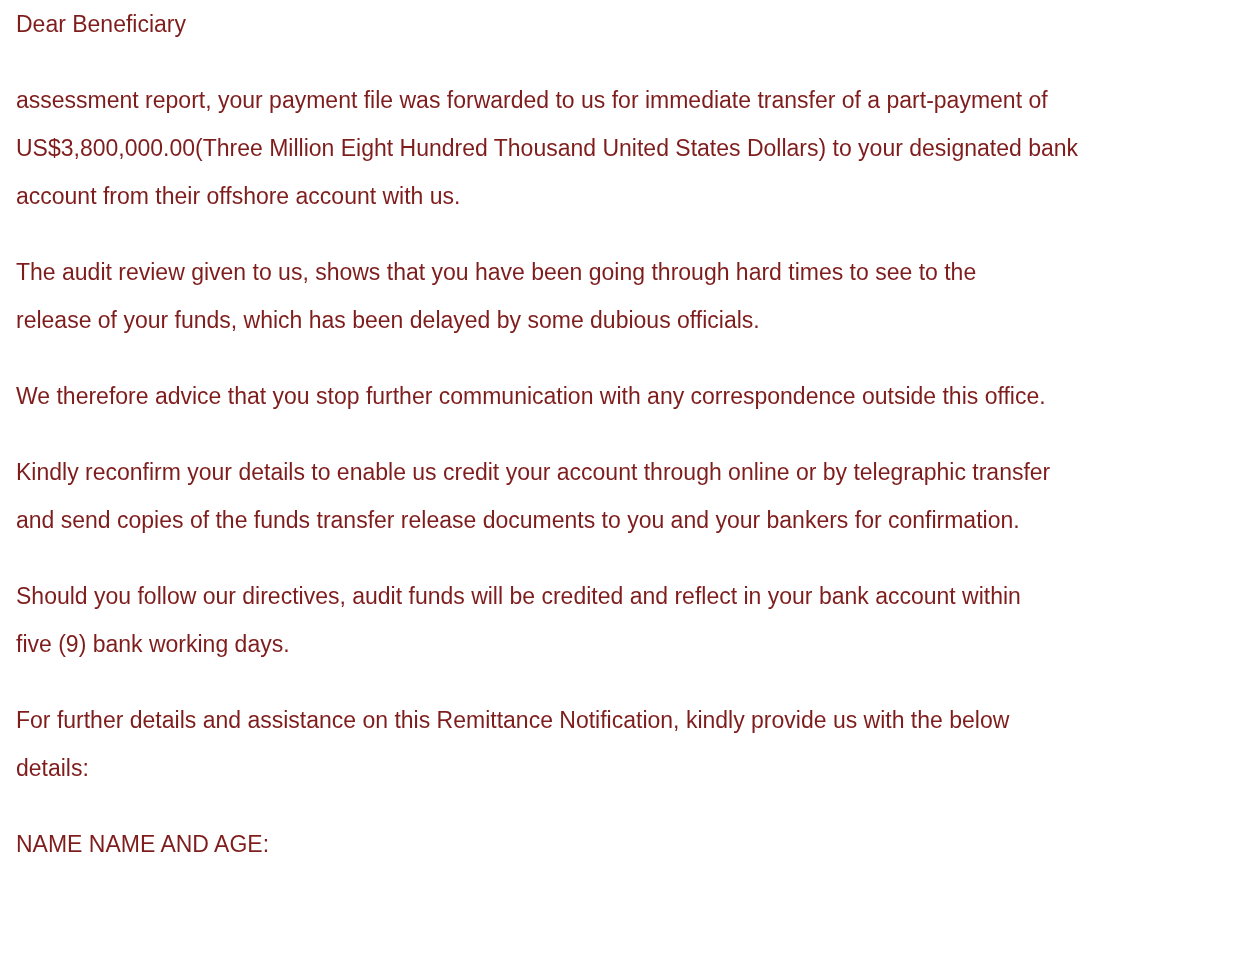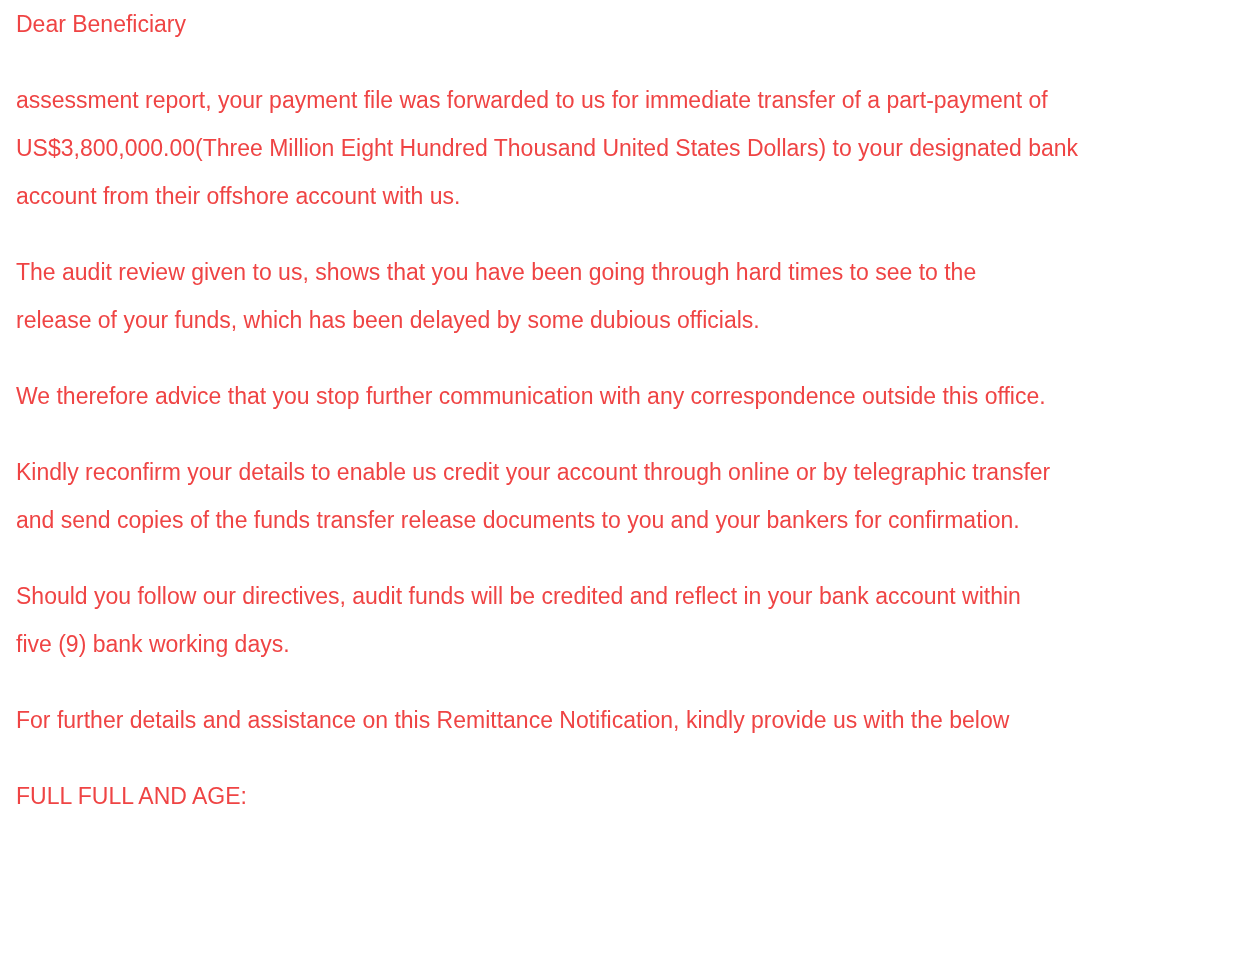--- a/index.html
+++ b/index.html
@@ -10,21 +10,21 @@
     background: #ffffff;
     overflow: hidden;
   }
   .letter {
     box-sizing: border-box;
     width: 1066px;
     padding: 0 14px 0 16px;
     font-family: "Liberation Sans", "DejaVu Sans", sans-serif;
     font-size: 23px;
     line-height: 48px;
-    color: #ef4444;
+    color: #7f1d1d;
     font-weight: 400;
   }
   .para {
     margin: 0 0 28px 0;
   }
   .line {
     white-space: nowrap;
   }
 </style>
 </head>
@@ -62,20 +62,21 @@
 
   <p class="para">
     </p>
     <div class="line">Should you follow our directives, audit funds will be credited and reflect in your bank account within</div>
     <div class="line">five (9) bank working days.</div>
   <p></p>
 
   <p class="para">
     </p>
     <div class="line">For further details and assistance on this Remittance Notification, kindly provide us with the below</div>
+    <div class="line">details:</div>
   <p></p>
 
   <p class="para">
     </p>
-    <div class="line">FULL FULL AND AGE:</div>
+    <div class="line">NAME NAME AND AGE:</div>
   <p></p>
 
 </div>
 
 </body></html>

